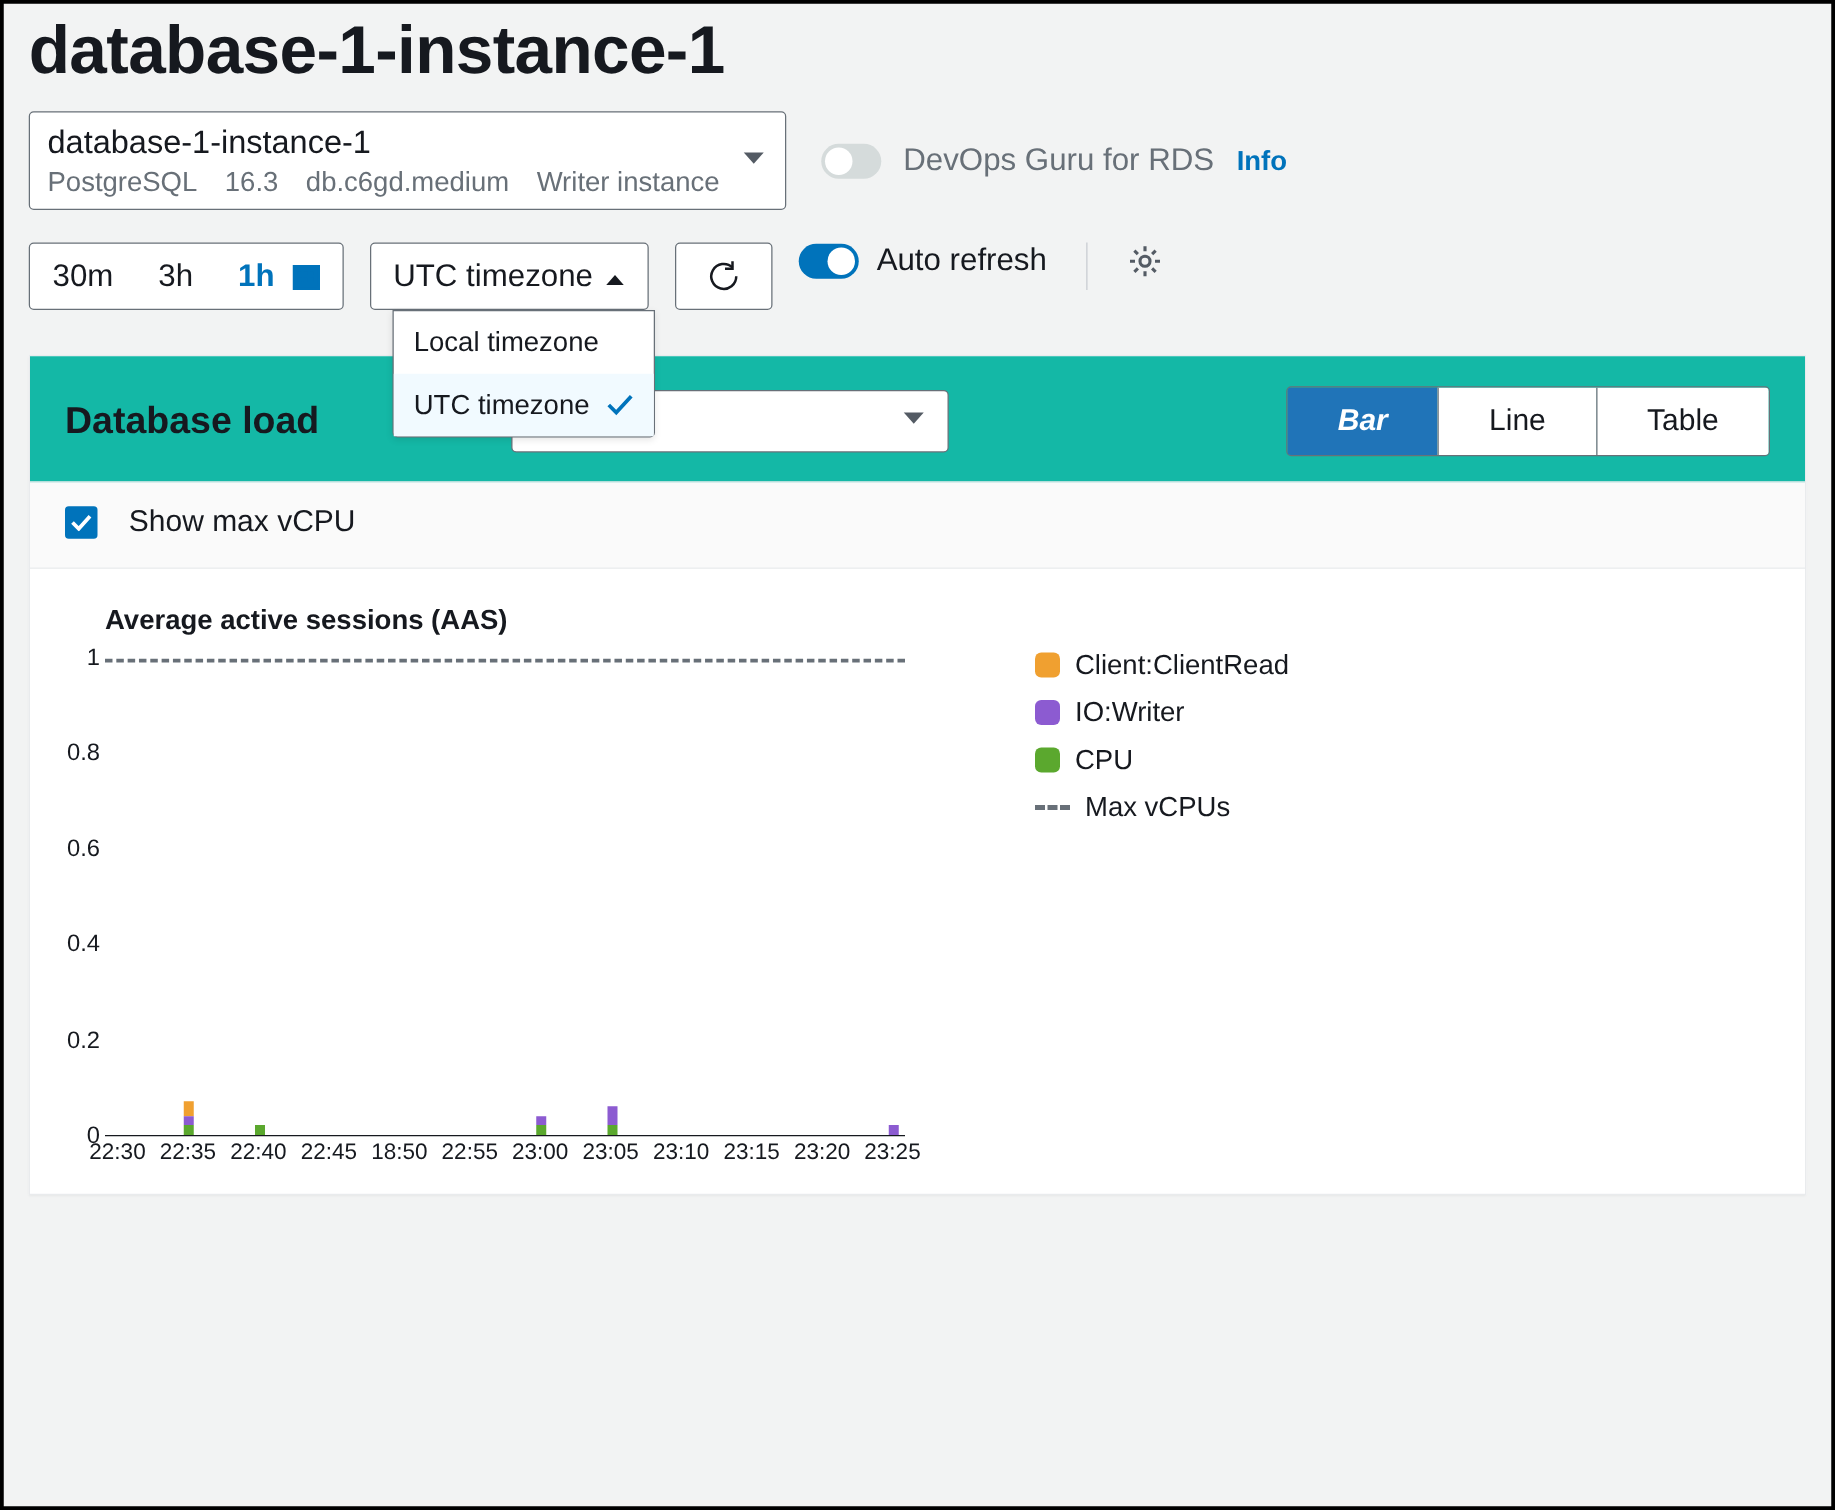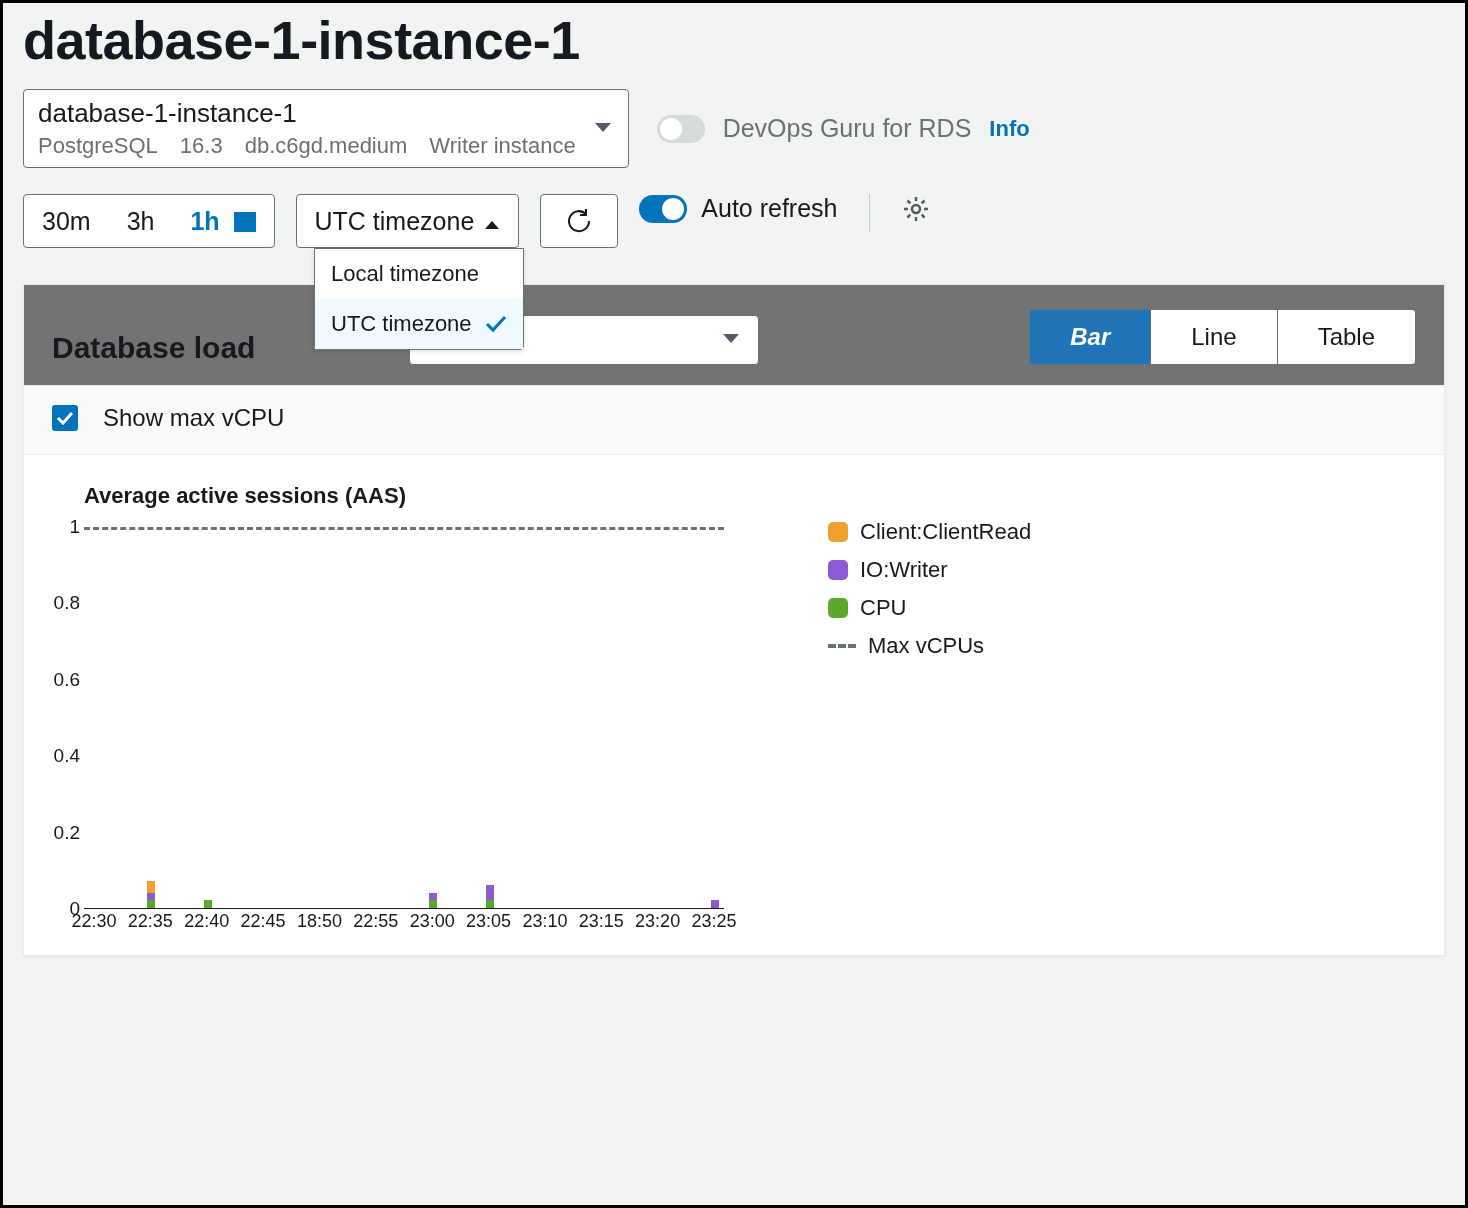--- a/index.html
+++ b/index.html
@@ -114,23 +114,23 @@
   .dropdown .opt.selected { background: #f1faff; }
   .dropdown .opt svg { width: 22px; height: 18px; }
   .dropdown .opt path { stroke: #0073bb; stroke-width: 3; fill: none; }
 
   
   .panel {
     background: #fff; border: 1px solid #e9ebed; margin-top: 36px;
     box-shadow: 0 1px 2px rgba(0,0,0,0.05);
   }
   .panel-header {
-    display: flex; align-items: flex-end; padding: 24px 28px 20px 28px;
+    display: flex; align-items: center; padding: 24px 28px 20px 28px;
     gap: 24px; border-bottom: 1px solid #e9ebed;
-    background: #737373;
+    background: #14b8a6;
   }
   .panel-header h2 {
     font-size: 30px; font-weight: 700; margin: 0; flex: 0 0 auto;
   }
   .panel-header .slice-select {
     flex: 0 0 350px; height: 50px; background: #fff;
     border: 1px solid #687078; border-radius: 4px;
     display: flex; align-items: center; justify-content: flex-end;
     padding: 0 18px; cursor: pointer;
     margin-left: 130px;

